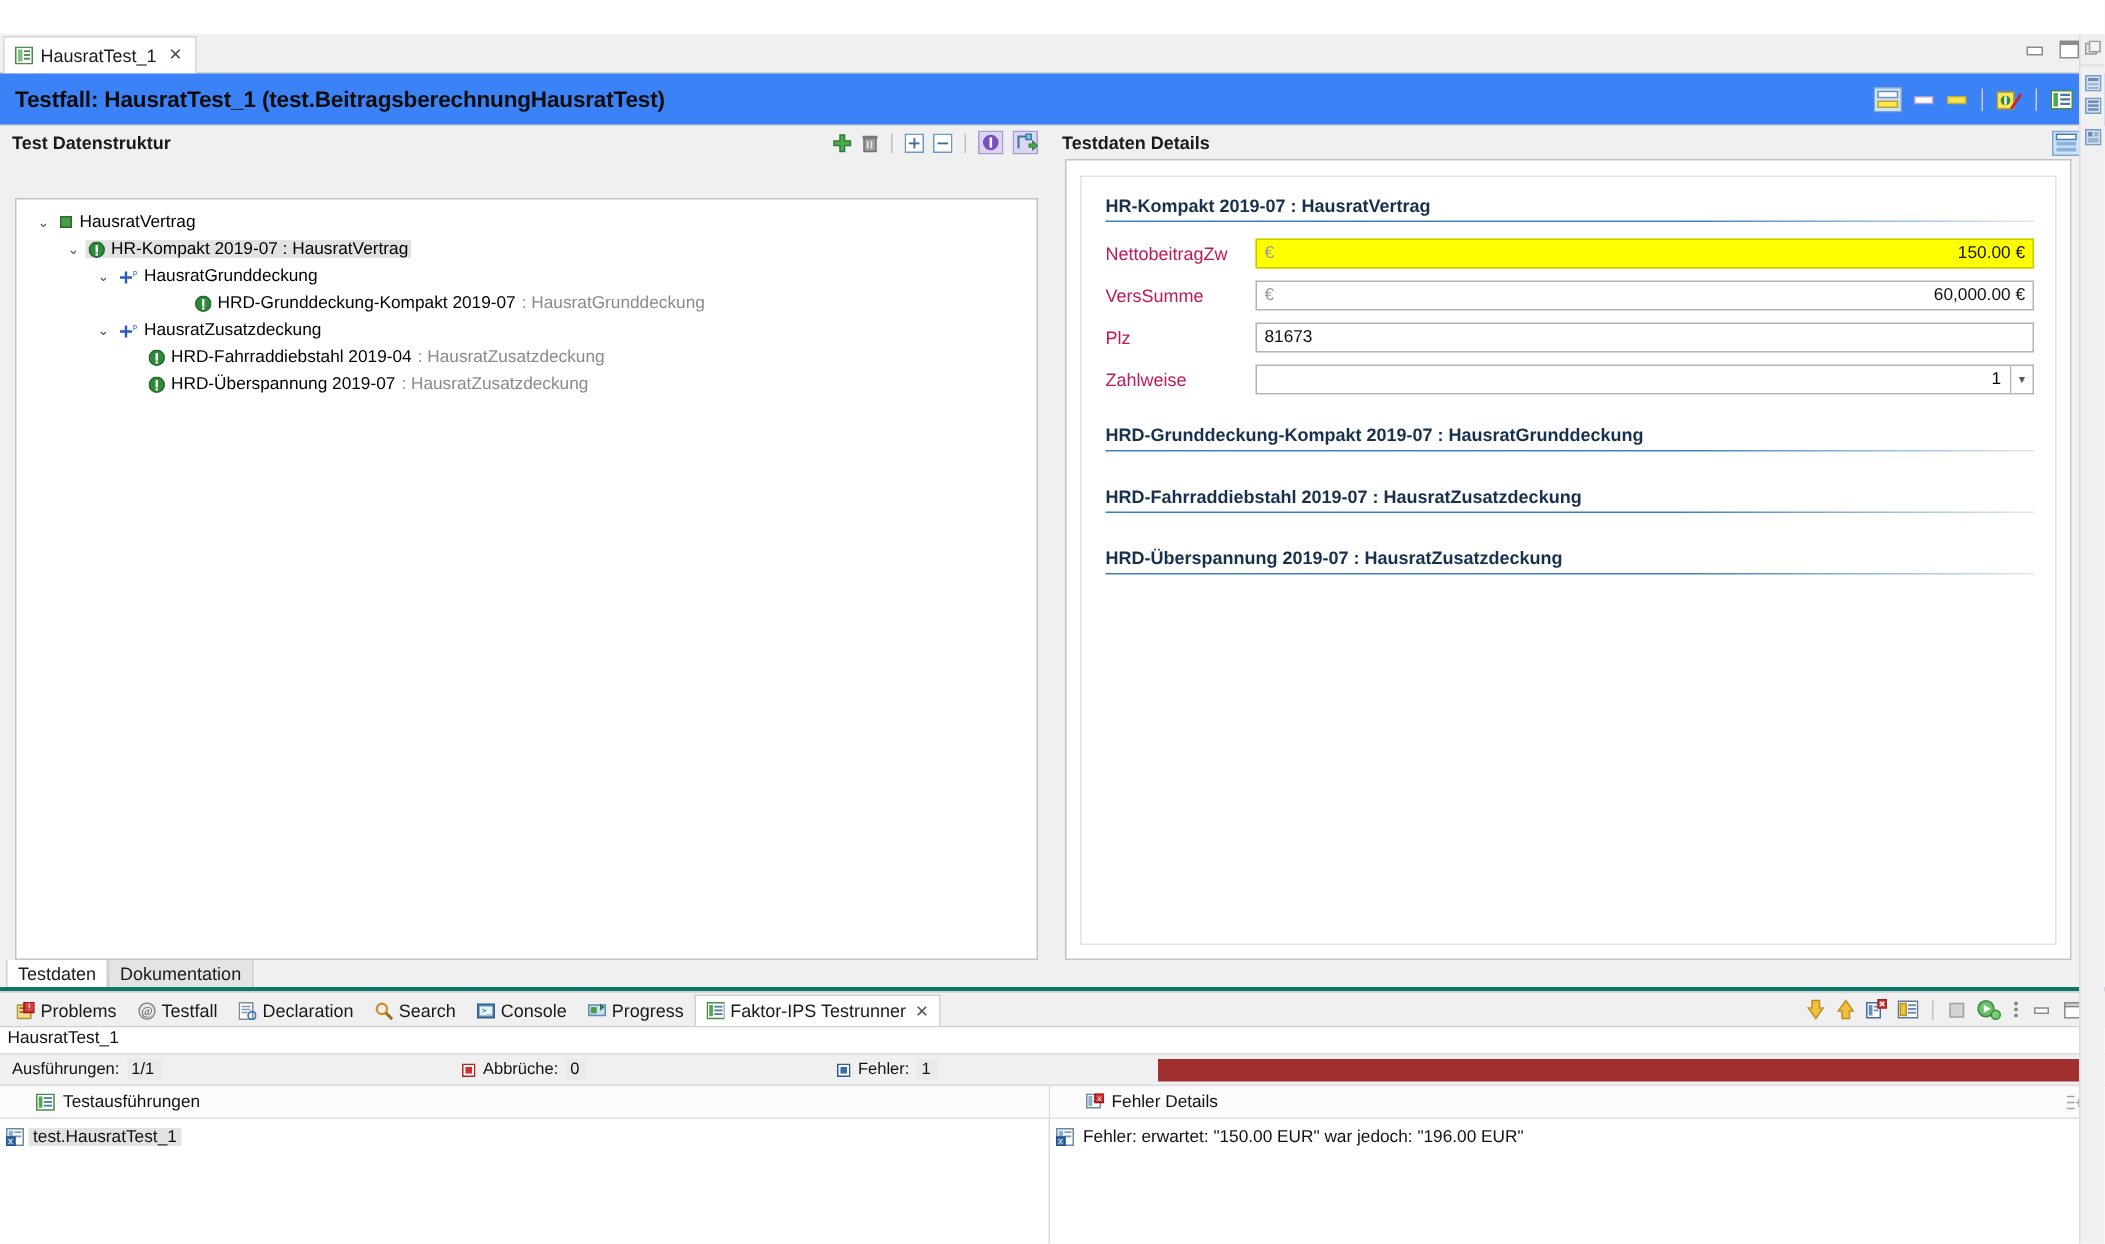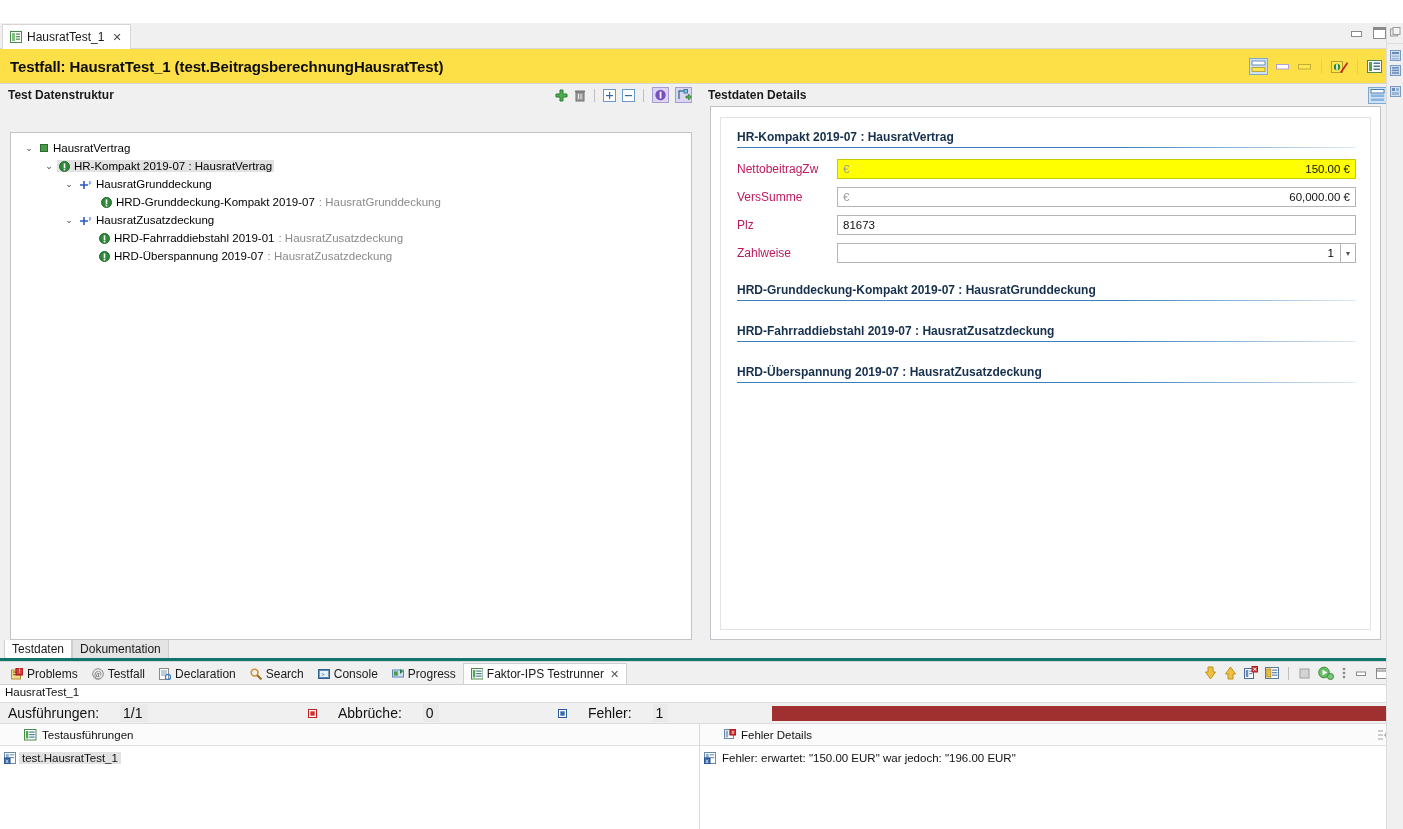--- a/index.html
+++ b/index.html
@@ -61,21 +61,21 @@
     height: 4px; border: 1px solid #8a8a8a; background: #ffffff;
   }
   .wc-max::after {
     content: ""; position: absolute; left: 1px; right: 1px; top: 1px; bottom: 1px;
     border: 1px solid #8a8a8a; border-top-width: 3px; background: #ffffff;
   }
 
   
   .editor-header {
     height: 35px;
-    background: #fde047;
+    background: #3b82f6;
     display: flex;
     align-items: center;
     padding: 0 4px 0 10px;
     border-bottom: 1px solid #d6d6d6;
     position: relative;
   }
   .editor-title {
     font-size: 15px;
     font-weight: bold;
     color: #0d0d0d;
@@ -290,22 +290,22 @@
     height: 22px;
     display: flex;
     align-items: center;
     background: #f0f0f0;
     border-top: 1px solid #dcdcdc;
     border-bottom: 1px solid #dcdcdc;
     padding: 0 8px;
     gap: 0;
   }
   .stat {
-    display: flex; align-items: center; gap: 21px;
-    font-size: 14px; color: #111;
+    display: flex; align-items: center; gap: 5px;
+    font-size: 11px; color: #111;
   }
   .stat .sv { background: #eaeaea; padding: 1px 5px 1px 3px; }
   .stat-a { width: 300px; }
   .stat-b { width: 250px; }
   .stat-c { width: 210px; }
   .progressbar {
     flex: 1;
     height: 15px;
     background: #a03030;
     margin-left: 4px;
@@ -509,21 +509,21 @@
             <span class="tlabel-wrap">
               <span class="ico">
                 <svg width="13" height="11" viewBox="0 0 13 11">
                   <path d="M1 6 h8 M5 2 v8" stroke="#2a5ac0" stroke-width="1.6"></path>
                   <text x="9.5" y="4.5" font-size="5" fill="#2a5ac0" font-family="monospace">p</text>
                 </svg>
               </span>
               <span>HausratGrunddeckung</span>
             </span>
           </div>
-          <div class="tnode" style="padding-left: 72px;">
+          <div class="tnode" style="padding-left: 101px;">
             <span class="twist"></span>
             <span class="tlabel-wrap">
               <span class="ico">
                 <svg width="11" height="11" viewBox="0 0 11 11">
                   <circle cx="5.5" cy="5.5" r="5" fill="#2e8b3a" stroke="#1f6a28"></circle>
                   <rect x="4.7" y="2.4" width="1.6" height="5" fill="#ffffff"></rect>
                   <rect x="4.7" y="8" width="1.6" height="1.4" fill="#ffffff"></rect>
                 </svg>
               </span>
               <span>HRD-Grunddeckung-Kompakt 2019-07 </span>
@@ -545,21 +545,21 @@
           <div class="tnode" style="padding-left: 70px;">
             <span class="twist"></span>
             <span class="tlabel-wrap">
               <span class="ico">
                 <svg width="11" height="11" viewBox="0 0 11 11">
                   <circle cx="5.5" cy="5.5" r="5" fill="#2e8b3a" stroke="#1f6a28"></circle>
                   <rect x="4.7" y="2.4" width="1.6" height="5" fill="#ffffff"></rect>
                   <rect x="4.7" y="8" width="1.6" height="1.4" fill="#ffffff"></rect>
                 </svg>
               </span>
-              <span>HRD-Fahrraddiebstahl 2019-01 </span>
+              <span>HRD-Fahrraddiebstahl 2019-04 </span>
               <span class="tmuted">: HausratZusatzdeckung</span>
             </span>
           </div>
           <div class="tnode" style="padding-left: 70px;">
             <span class="twist"></span>
             <span class="tlabel-wrap">
               <span class="ico">
                 <svg width="11" height="11" viewBox="0 0 11 11">
                   <circle cx="5.5" cy="5.5" r="5" fill="#2e8b3a" stroke="#1f6a28"></circle>
                   <rect x="4.7" y="2.4" width="1.6" height="5" fill="#ffffff"></rect>

